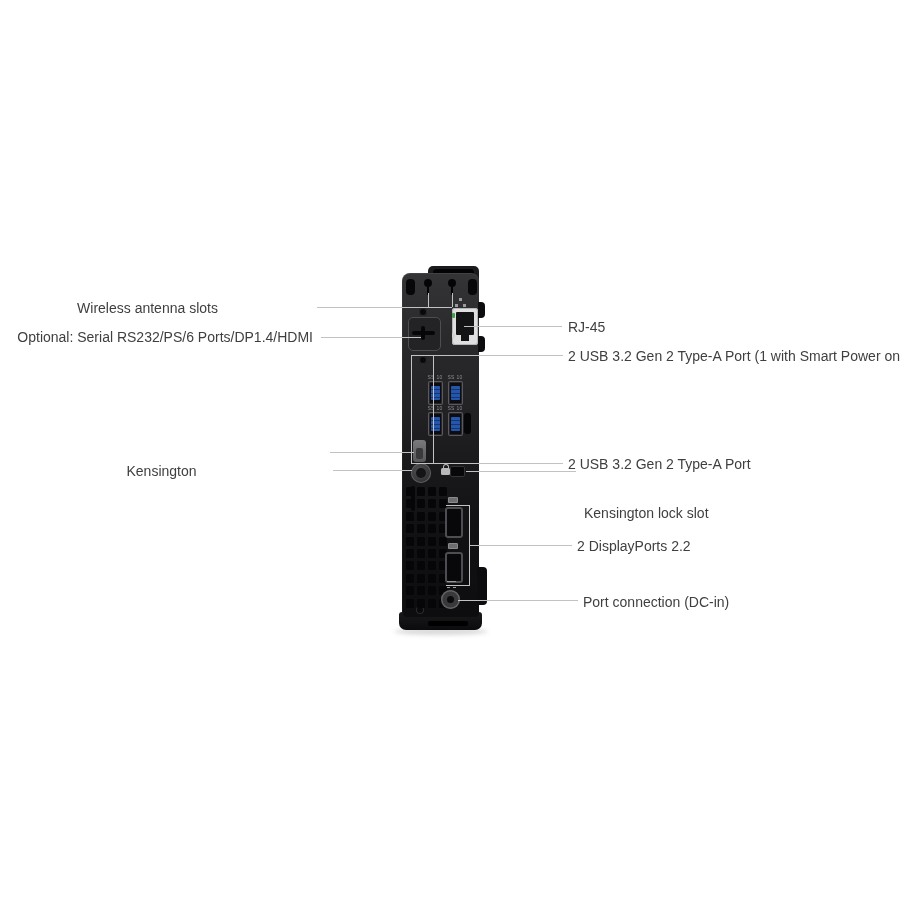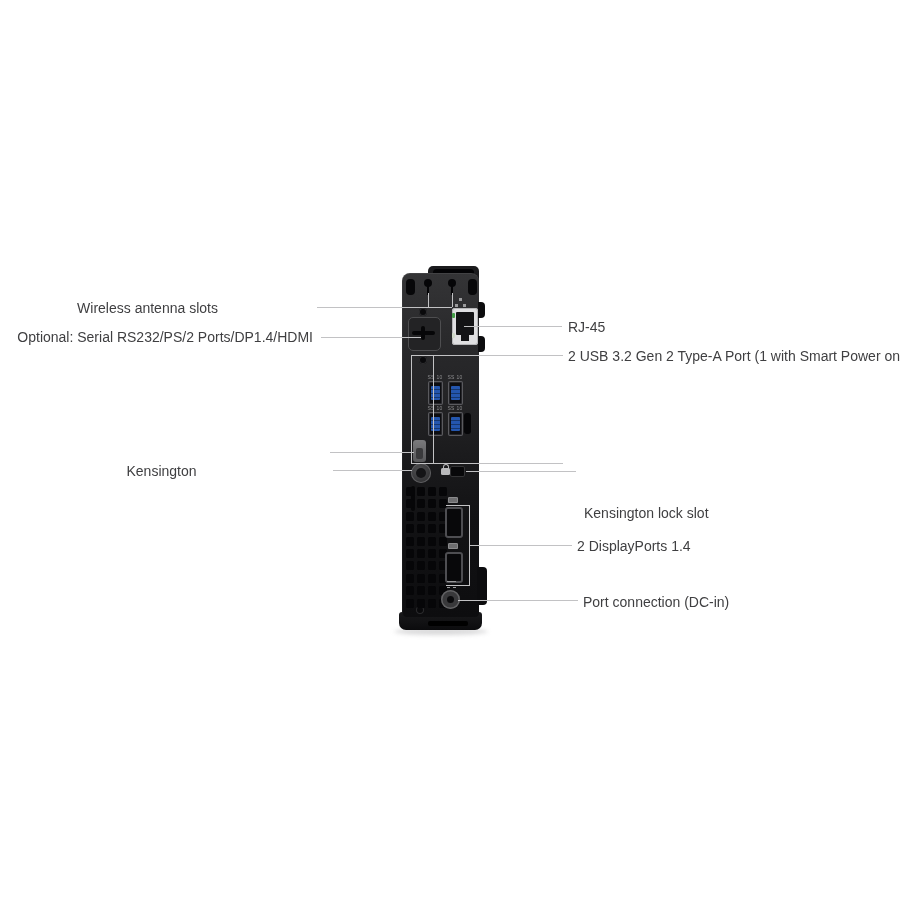--- a/index.html
+++ b/index.html
@@ -210,24 +210,25 @@
   <div class="lead" style="left:446px;top:505px;width:23px;height:1px;"></div>
   <div class="lead" style="left:469px;top:505px;width:1px;height:81px;"></div>
   <div class="lead" style="left:446px;top:585px;width:24px;height:1px;"></div>
   <div class="lead" style="left:469px;top:545px;width:103px;height:1px;"></div>
 
   <div class="lead" style="left:458px;top:600px;width:120px;height:1px;"></div>
 
   <div class="lbl right-align" style="left:0;top:299px;width:295px;">Wireless antenna slots</div>
 
   <div class="lbl2" style="left:0;top:328px;width:313px;">
-    <div>Optional: Serial RS232/PS/2 Ports/DP1.4/HDMI</div>
+    <div>Optional: Serial RS232/PS/6 Ports/DP1.4/HDMI</div>
   </div>
 
   <div class="lbl right-align" style="left:0;top:462px;width:323px;">Kensington</div>
 
   <div class="lbl" style="left:568px;top:318px;">RJ-45</div>
   <div class="lbl" style="left:568px;top:347px;">2 USB 3.2 Gen 2 Type-A Port (1 with Smart Power on)</div>
+  <div class="lbl" style="left:568px;top:455px;">2 USB 3.2 Gen 2 Type-A Port</div>
   <div class="lbl" style="left:584px;top:464px;margin-top:40px;">Kensington lock slot</div>
-  <div class="lbl" style="left:577px;top:537px;">2 DisplayPorts 1.4</div>
+  <div class="lbl" style="left:577px;top:537px;">2 DisplayPorts 2.2</div>
   <div class="lbl" style="left:583px;top:593px;">Port connection (DC-in)</div>
 
 </div>
 
 </body></html>

